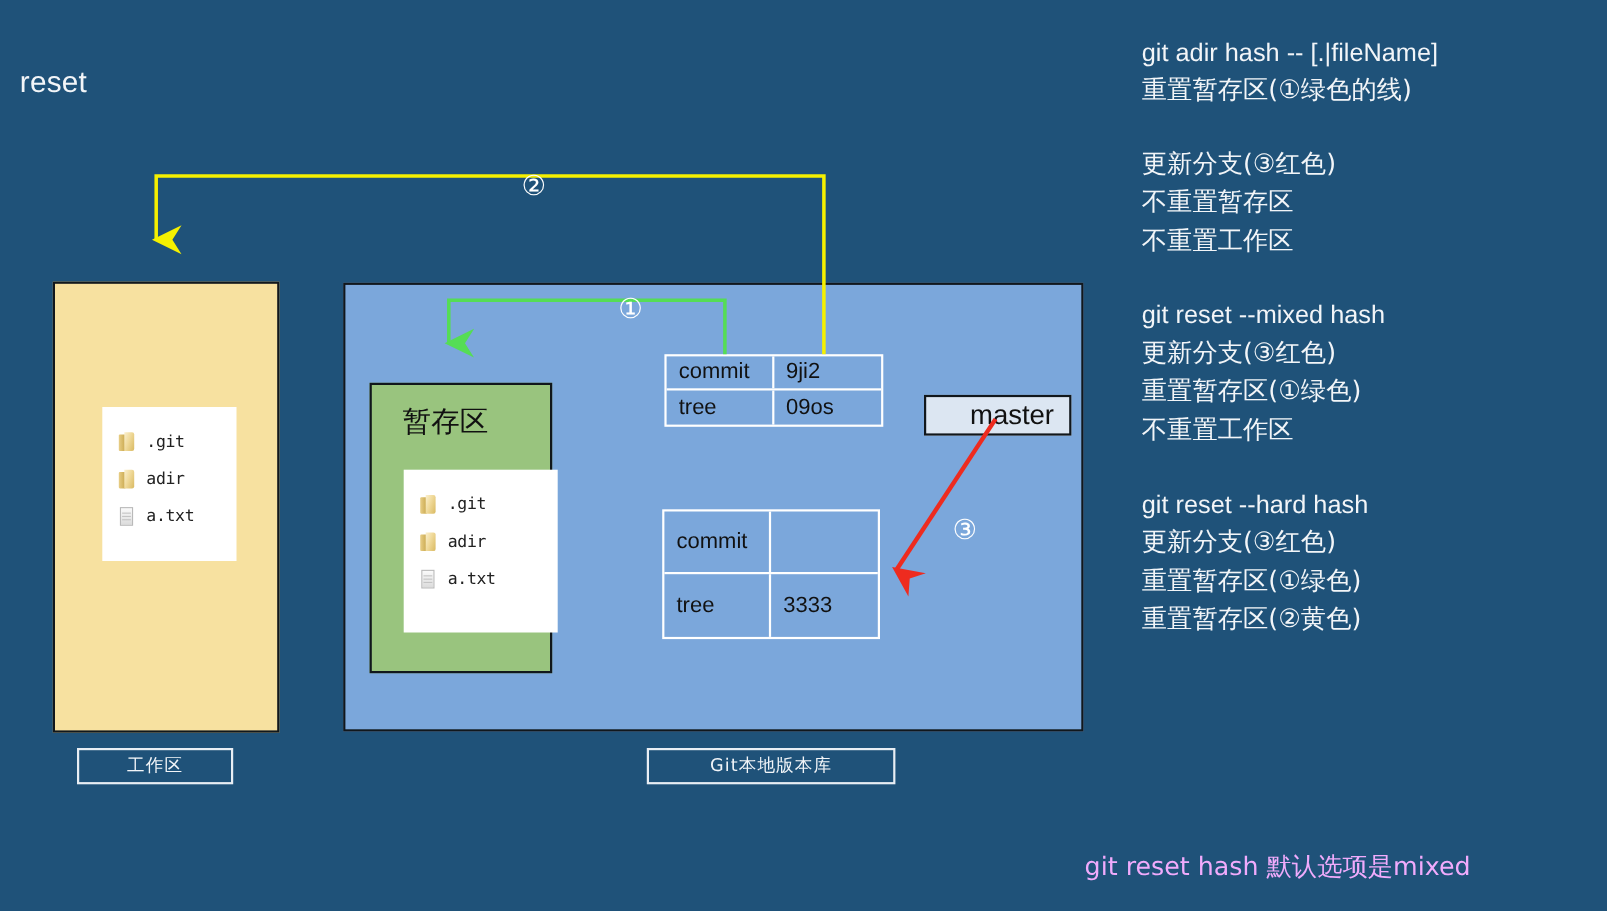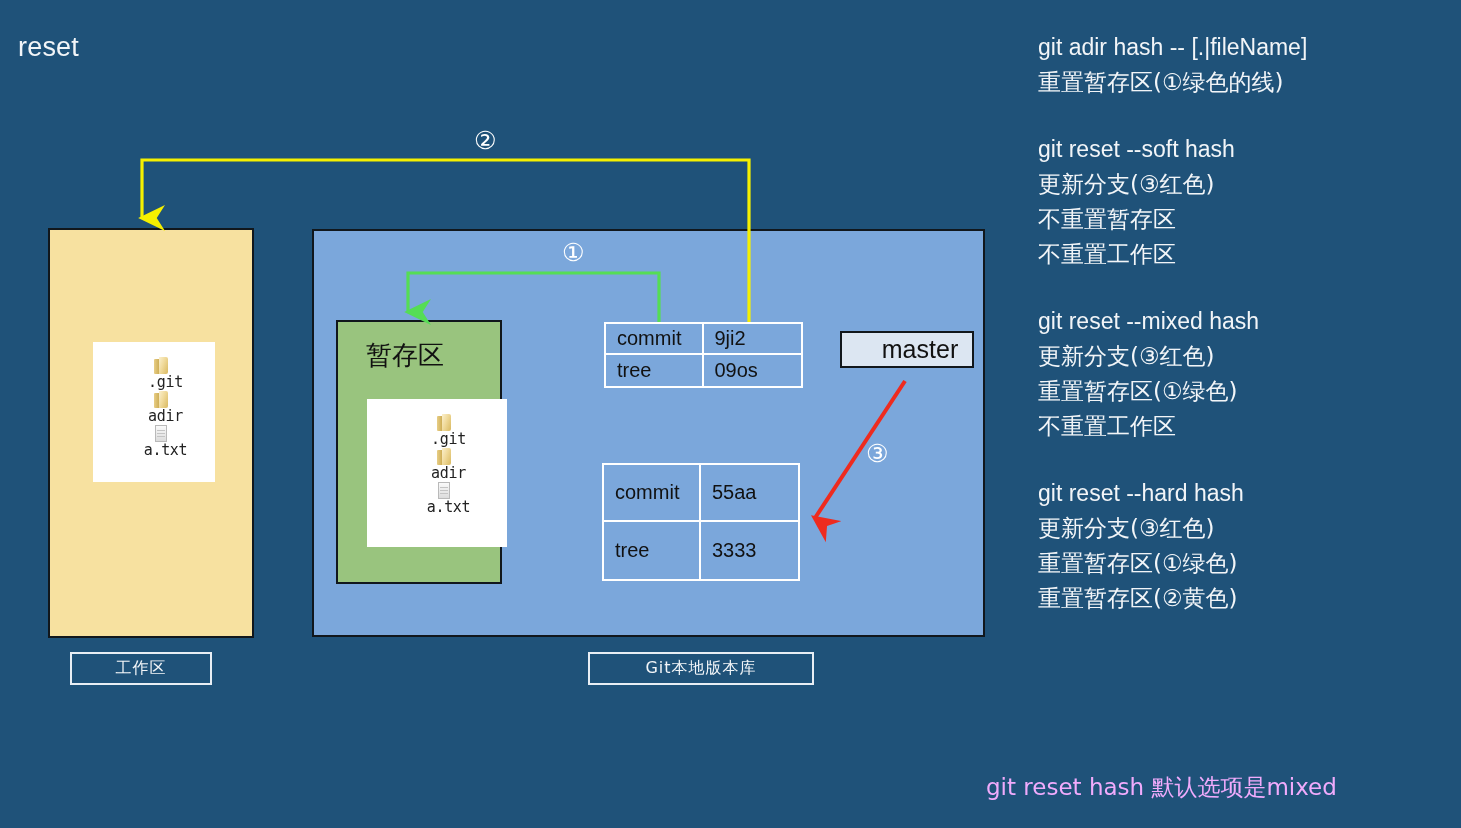--- a/index.html
+++ b/index.html
@@ -6,21 +6,21 @@
   html,body{margin:0;padding:0;}
   body{
     width:1461px;height:828px;
     background:#1F5279;
     font-family:"Liberation Sans", sans-serif;
     overflow:hidden;
     position:relative;
   }
   #stage{position:absolute;left:0;top:0;width:1461px;height:828px;}
 
-  .abs{position:absolute;}
+  .abs{position:absolute;margin-top:28px;}
 
   
   #title{
     left:18px;top:32px;
     font-size:27px;color:#F2F5F8;letter-spacing:.2px;
   }
 
   
   #workarea{
     left:48px;top:228px;width:206px;height:410px;
@@ -31,21 +31,21 @@
     background:#FFFFFF;
   }
   #stage-files{
     position:absolute;left:29px;top:77px;width:140px;height:148px;
     background:#FFFFFF;
   }
   .filelist{padding:14px 0 0 14px;}
   .filerow{
     display:flex;align-items:center;height:34px;
     font-family:"DejaVu Sans Mono","Liberation Mono",monospace;
-    font-size:15px;color:#222;flex-direction:column;
+    font-size:15px;color:#222;
   }
   .filerow .fname{margin-left:9px;letter-spacing:-0.3px;}
   .ico{width:17px;height:19px;position:relative;flex:0 0 17px;}
   .ico.folder::before{
     content:"";position:absolute;left:1px;top:3px;width:6px;height:15px;
     background:linear-gradient(90deg,#E8CE86,#C9A84E);
     border-radius:1px 0 0 1px;
   }
   .ico.folder::after{
     content:"";position:absolute;left:6px;top:1px;width:9px;height:17px;
@@ -199,21 +199,20 @@
     </div>
     <div class="crow">
       <div class="ccell k">tree</div>
       <div class="ccell v">09os</div>
     </div>
   </div>
 
   <div class="ctable" id="ctable2">
     <div class="crow">
       <div class="ccell k">commit</div>
-      <div class="ccell v">55aa</div>
     </div>
     <div class="crow">
       <div class="ccell k">tree</div>
       <div class="ccell v">3333</div>
     </div>
   </div>
 
   <div class="abs" id="master">master</div>
 
   <svg id="arrows" viewBox="0 0 1461 828">
@@ -242,21 +241,20 @@
 
   <div class="abs caption" id="cap-work">工作区</div>
   <div class="abs caption" id="cap-repo">Git本地版本库</div>
 
   <div id="notes">
     <div class="note-block">
       <div class="note-line cmd">git adir hash -- [.|fileName]</div>
       <div class="note-line">重置暂存区(①绿色的线)</div>
     </div>
     <div class="note-block">
-      <div class="note-line cmd">git reset --soft hash</div>
       <div class="note-line">更新分支(③红色)</div>
       <div class="note-line">不重置暂存区</div>
       <div class="note-line">不重置工作区</div>
     </div>
     <div class="note-block">
       <div class="note-line cmd">git reset --mixed hash</div>
       <div class="note-line">更新分支(③红色)</div>
       <div class="note-line">重置暂存区(①绿色)</div>
       <div class="note-line">不重置工作区</div>
     </div>

